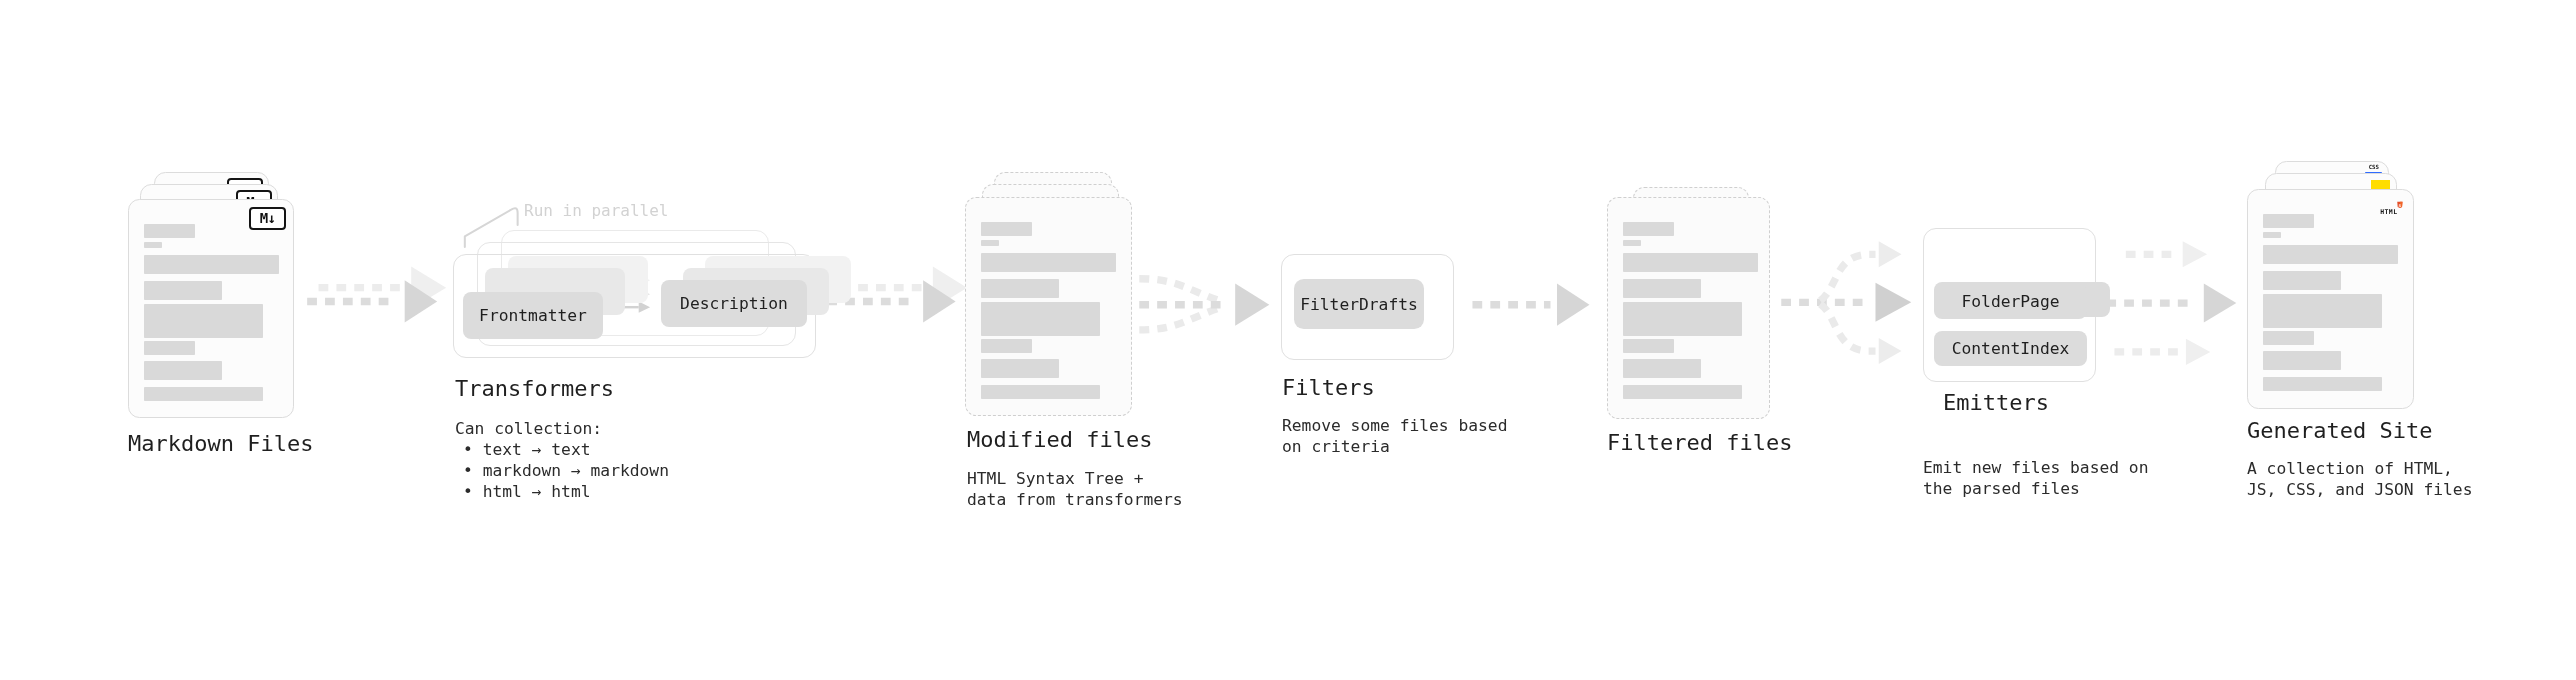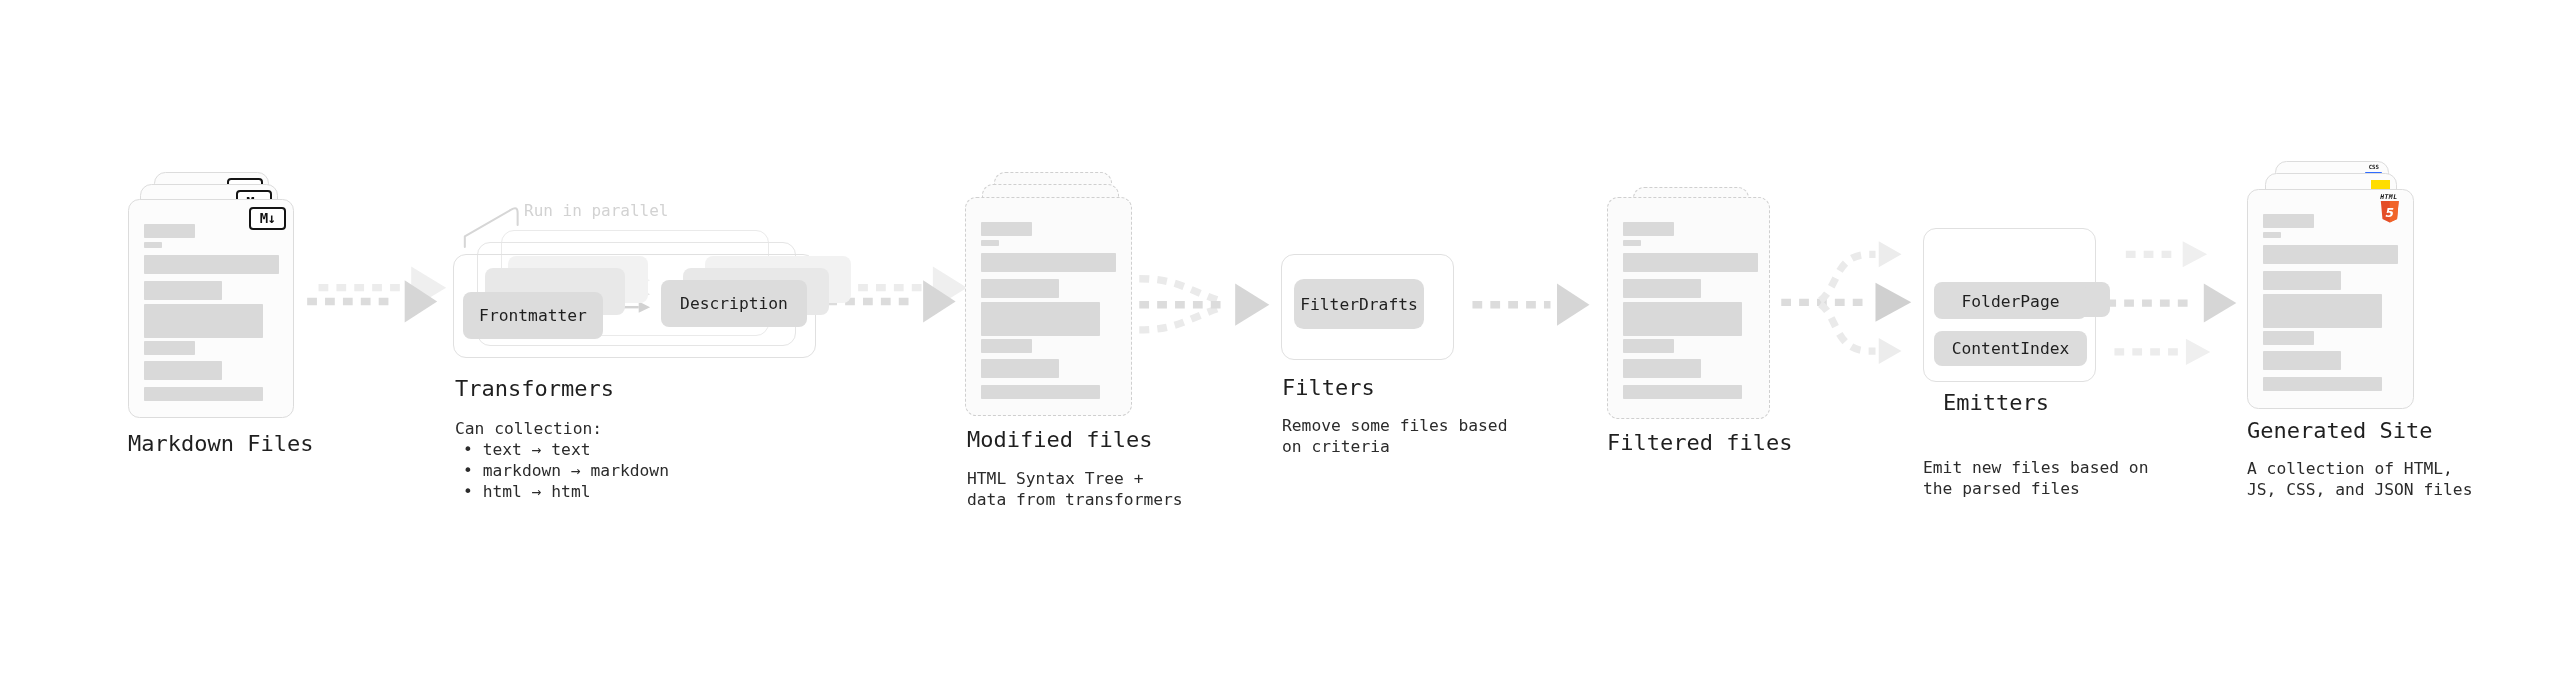--- a/index.html
+++ b/index.html
@@ -35,21 +35,21 @@
   .annotation{font-size:16px;color:#d2d2d2;white-space:nowrap;}
 
   
   .md-badge{position:absolute;width:32.5px;height:19.5px;background:#ffffff;border:2px solid #141414;
             border-radius:4.1px;display:flex;align-items:center;justify-content:center;
             font-weight:bold;font-size:14px;letter-spacing:-0.8px;color:#141414;}
   .css-badge{position:absolute;width:17px;display:flex;flex-direction:column;align-items:center;}
   .css-badge .css-label{font-size:5.7px;font-weight:bold;color:#141414;line-height:6.5px;letter-spacing:0;}
   .css-badge .css-bar{width:17px;height:3.3px;background:#2f6bff;border-radius:0.8px;margin-top:0.8px;}
   .js-badge{position:absolute;width:19.5px;height:9px;background:#ffdd00;}
-  .html-badge{position:absolute;display:flex;flex-direction:column;align-items:flex-start;width:23px;font-style:italic;}
+  .html-badge{position:absolute;display:flex;flex-direction:row;align-items:flex-end;width:23px;}
   .html-badge .html-label{font-size:6.5px;font-weight:bold;color:#141414;line-height:7.3px;letter-spacing:0.4px;}
 
   
   .dash{fill:none;stroke-width:9;stroke-dasharray:12 10;}
   .dash.main{stroke:#dcdcdc;}
   .dash.ghostd{stroke:#ececec;}
   .dash.curve{stroke:#eaeaea;}
   .head-main{fill:#d6d6d6;}
   .head-ghost{fill:#efefef;}
   .head-fan{fill:#ececec;}

